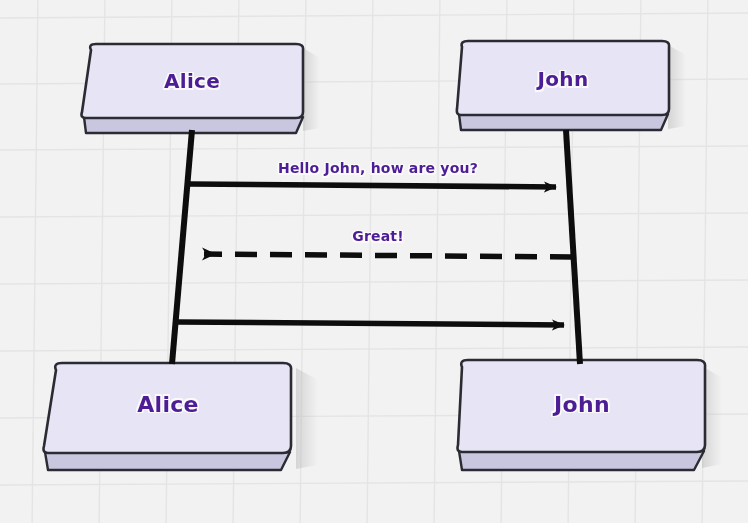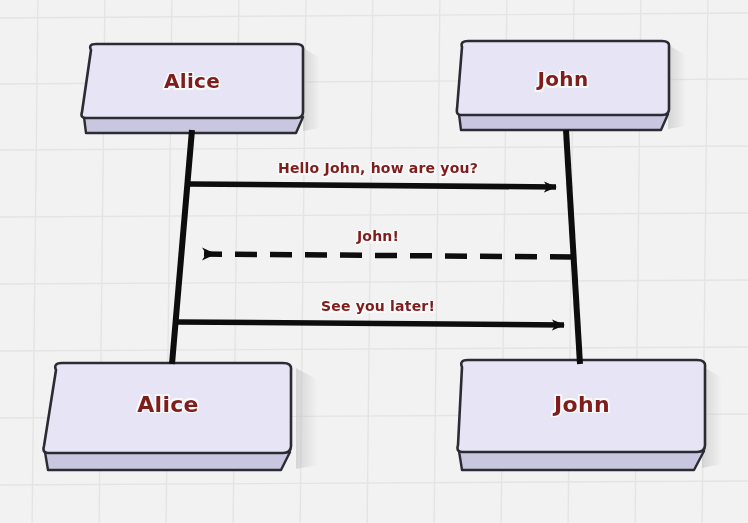--- a/index.html
+++ b/index.html
@@ -29,21 +29,21 @@
     left: 0;
     top: 0;
     width: 748px;
     height: 523px;
   }
 
   
   .lbl {
     position: absolute;
     white-space: nowrap;
-    color: #7f1d1d;
+    color: #4c1d95;
     font-weight: bold;
     text-align: center;
     transform: translate(-50%, -50%);
     
     text-shadow:
       -1.5px -1.5px 0 #fafafa,  1.5px -1.5px 0 #fafafa,
       -1.5px  1.5px 0 #fafafa,  1.5px  1.5px 0 #fafafa,
       -1.5px 0 0 #fafafa, 1.5px 0 0 #fafafa,
        0 -1.5px 0 #fafafa, 0 1.5px 0 #fafafa;
   }
@@ -155,17 +155,16 @@
   <div class="lbl lifeline-name-top" style="left:192px; top:81px;">Alice</div>
 
   <div class="lbl lifeline-name-top" style="left:563px; top:79px;">John</div>
 
   <div class="lbl lifeline-name-bot" style="left:168px; top:404px;">Alice</div>
 
   <div class="lbl lifeline-name-bot" style="left:582px; top:404px;">John</div>
 
   <div class="lbl msg-label" style="left:378px; top:168px;">Hello John, how are you?</div>
 
-  <div class="lbl msg-label" style="left:378px; top:236px;">John!</div>
+  <div class="lbl msg-label" style="left:378px; top:236px;">Great!</div>
 
-  <div class="lbl msg-label" style="left:378px; top:306px;">See you later!</div>
 
 </div>
 
 </body></html>

